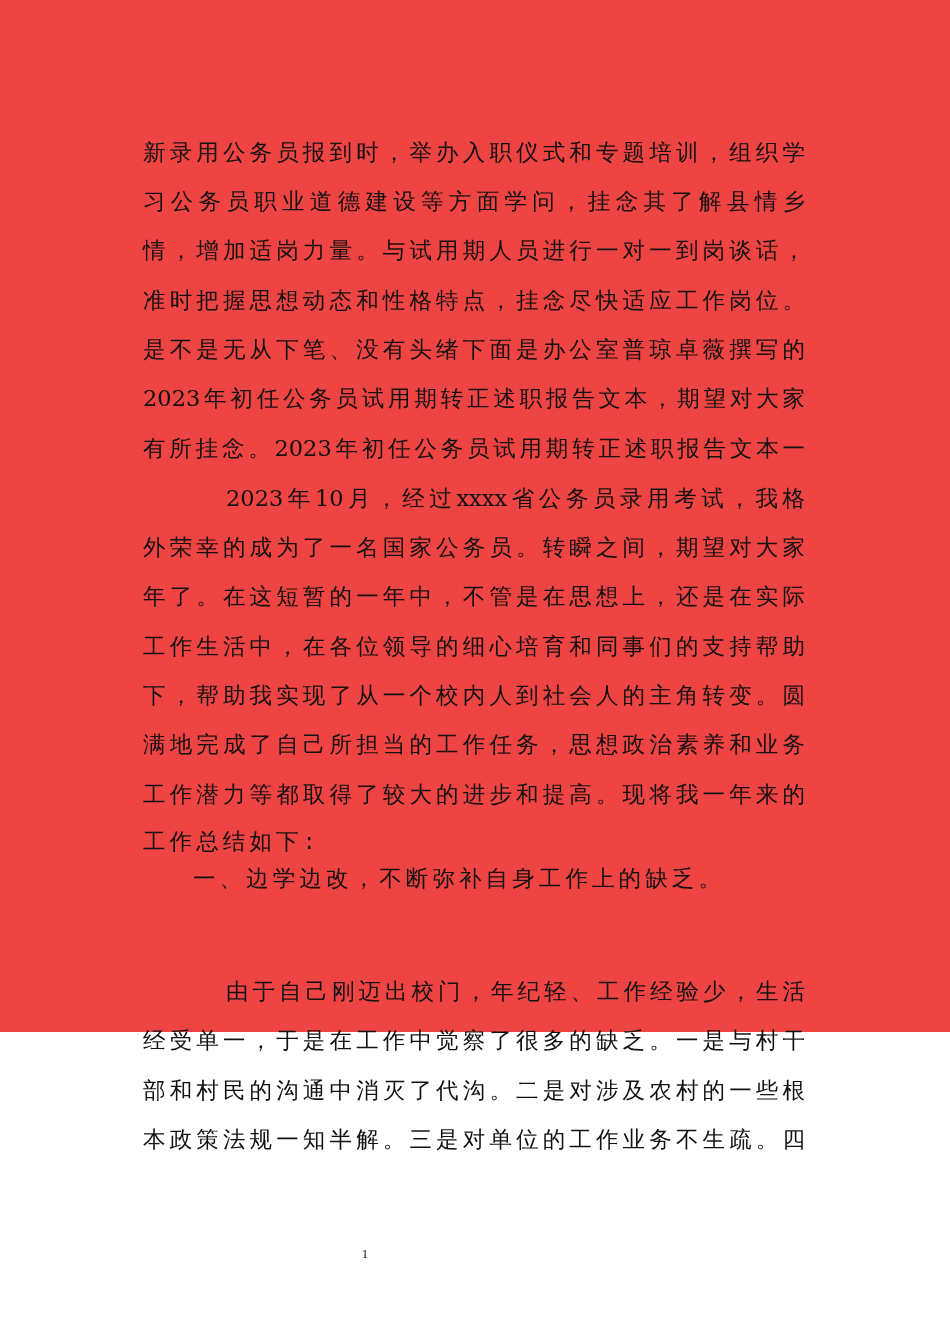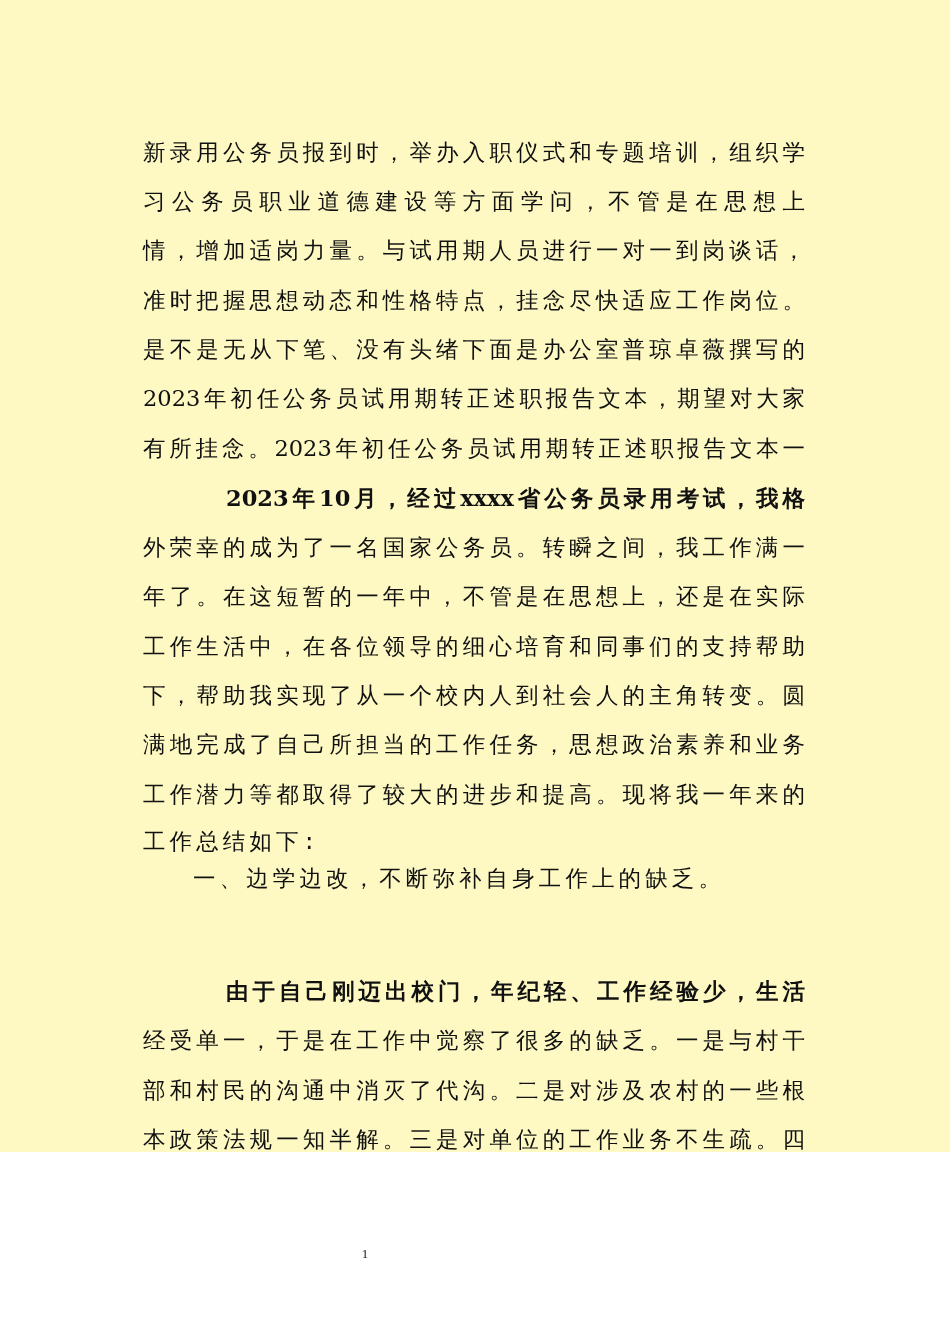--- a/index.html
+++ b/index.html
@@ -13,22 +13,22 @@
       position: relative;
       overflow: hidden;
       font-family: "DejaVu Serif", "Liberation Serif", serif;
       color: #111111;
     }
     .page {
       position: absolute;
       left: 0;
       top: 0;
       width: 950px;
-      height: 1152px;
-      background: #fef9c3;
+      height: 1032px;
+      background: #ef4444;
     }
     .line {
       position: absolute;
       left: 143px;
       width: 662px;
       height: 30px;
       font-size: 22.5px;
       line-height: 30px;
       white-space: nowrap;
       text-align: justify;
@@ -36,21 +36,20 @@
       letter-spacing: 0px;
     }
     .line.last {
       text-align-last: left;
       letter-spacing: 4.1px;
       font-family: Liberation Mono, monospace;
     }
     .line.indent {
       left: 226px;
       width: 579px;
-      font-weight: bold;
     }
     .line.heading {
       left: 193px;
       width: 560px;
       text-align-last: left;
       letter-spacing: 4.1px;
     }
     .page-number {
       position: absolute;
       left: 359px;
@@ -61,29 +60,29 @@
       text-align: center;
       color: #222;
     }
   </style>
 </head>
 <body>
 
 <div class="page">
 
   <div class="line" style="top:137px">新录用公务员报到时，举办入职仪式和专题培训，组织学</div>
-  <div class="line" style="top:186px">习公务员职业道德建设等方面学问，不管是在思想上</div>
+  <div class="line" style="top:186px">习公务员职业道德建设等方面学问，挂念其了解县情乡</div>
   <div class="line" style="top:235px">情，增加适岗力量。与试用期人员进行一对一到岗谈话，</div>
   <div class="line" style="top:334px">是不是无从下笔、没有头绪下面是办公室普琼卓薇撰写的</div>
   <div class="line" style="top:285px">准时把握思想动态和性格特点，挂念尽快适应工作岗位。</div>
   <div class="line" style="top:383px">2023年初任公务员试用期转正述职报告文本，期望对大家</div>
   <div class="line" style="top:433px">有所挂念。2023年初任公务员试用期转正述职报告文本一</div>
 
   <div class="line indent" style="top:483px">2023年10月，经过xxxx省公务员录用考试，我格</div>
-  <div class="line" style="top:532px">外荣幸的成为了一名国家公务员。转瞬之间，我工作满一</div>
+  <div class="line" style="top:532px">外荣幸的成为了一名国家公务员。转瞬之间，期望对大家</div>
   <div class="line" style="top:581px">年了。在这短暂的一年中，不管是在思想上，还是在实际</div>
   <div class="line" style="top:631px">工作生活中，在各位领导的细心培育和同事们的支持帮助</div>
   <div class="line" style="top:680px">下，帮助我实现了从一个校内人到社会人的主角转变。圆</div>
   <div class="line" style="top:729px">满地完成了自己所担当的工作任务，思想政治素养和业务</div>
   <div class="line" style="top:779px">工作潜力等都取得了较大的进步和提高。现将我一年来的</div>
   <div class="line last" style="top:828px">工作总结如下:</div>
 
   <div class="line heading" style="top:863px">一、边学边改，不断弥补自身工作上的缺乏。</div>
 
   <div class="line" style="top:1025px">经受单一，于是在工作中觉察了很多的缺乏。一是与村干</div>

